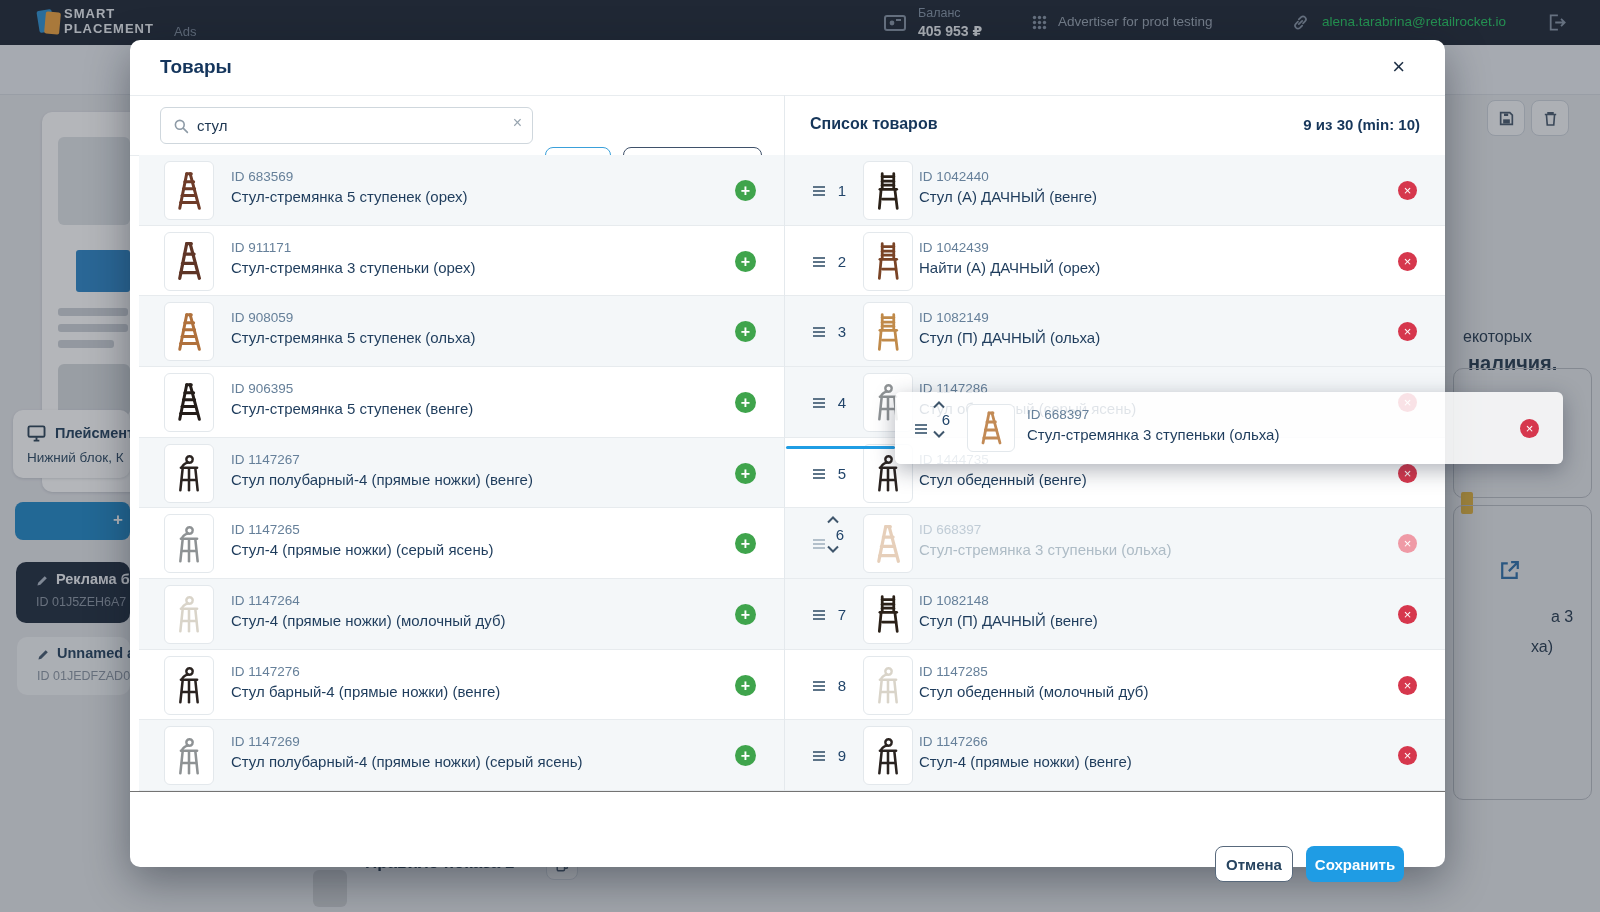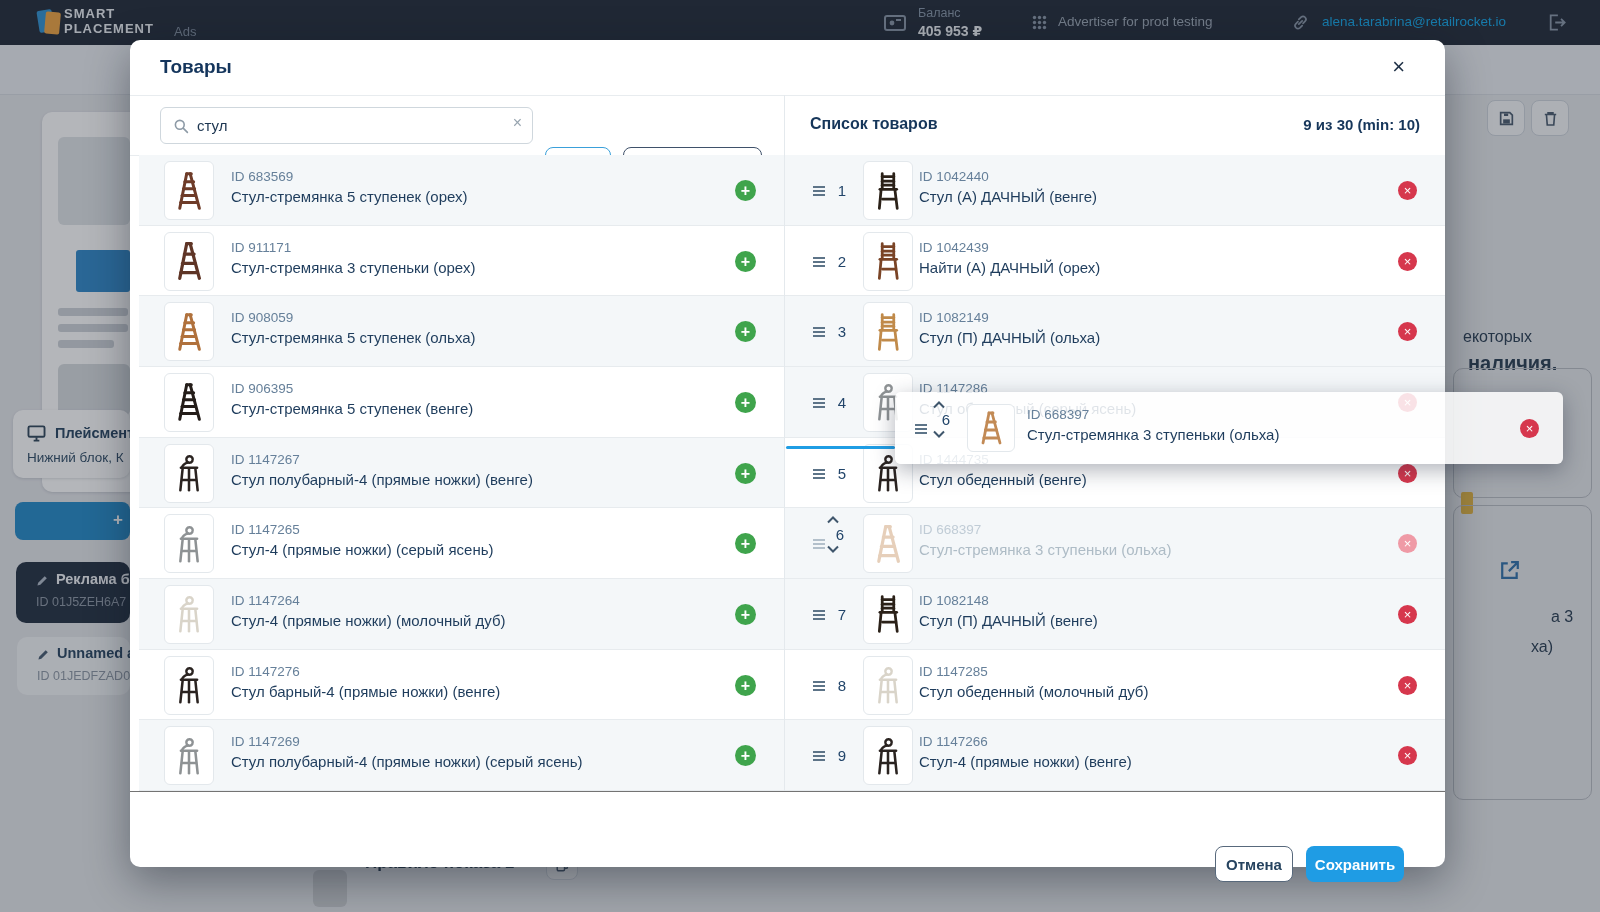--- a/index.html
+++ b/index.html
@@ -8,21 +8,21 @@
   .abs { position:absolute; }
   svg { display:block; }
 
   
   #topbar { left:0; top:0; width:1600px; height:45px; background:#1c2533; z-index:1; }
   .brand-line { color:#e9edf2; font-weight:bold; font-size:13px; letter-spacing:1px; line-height:14px; }
   .brand-ads { color:#7e8b9c; font-size:13px; }
   .tb-label { color:#8494a6; font-size:12.5px; }
   .tb-strong { color:#f2f5f8; font-weight:bold; font-size:14px; }
   .tb-text { color:#9aa6b4; font-size:13.5px; }
-  .tb-email { color:#0ea5e9; font-size:13.5px; }
+  .tb-email { color:#22c55e; font-size:13.5px; }
   .tb-icon { color:#8795a6; }
 
   #subnav { left:0; top:45px; width:1600px; height:50px; background:#eaedf1; border-bottom:1px solid #d6dbe0; z-index:1; }
   .crumb { color:#2a4055; font-size:15px; font-weight:bold; }
   .sq-btn { position:absolute; width:38px; height:36px; border:1px solid #ccd3da; background:#f4f6f8; border-radius:8px; color:#45576b; display:flex; align-items:center; justify-content:center; }
 
   #main-bg { left:0; top:95px; width:1600px; height:817px; background:#e4e6ea; z-index:1; }
 
   .side-card { position:absolute; background:#ffffff; border-radius:10px; box-shadow:0 1px 3px rgba(30,40,60,.15); }
   .side-title { color:#22405c; font-weight:bold; font-size:14.5px; }

